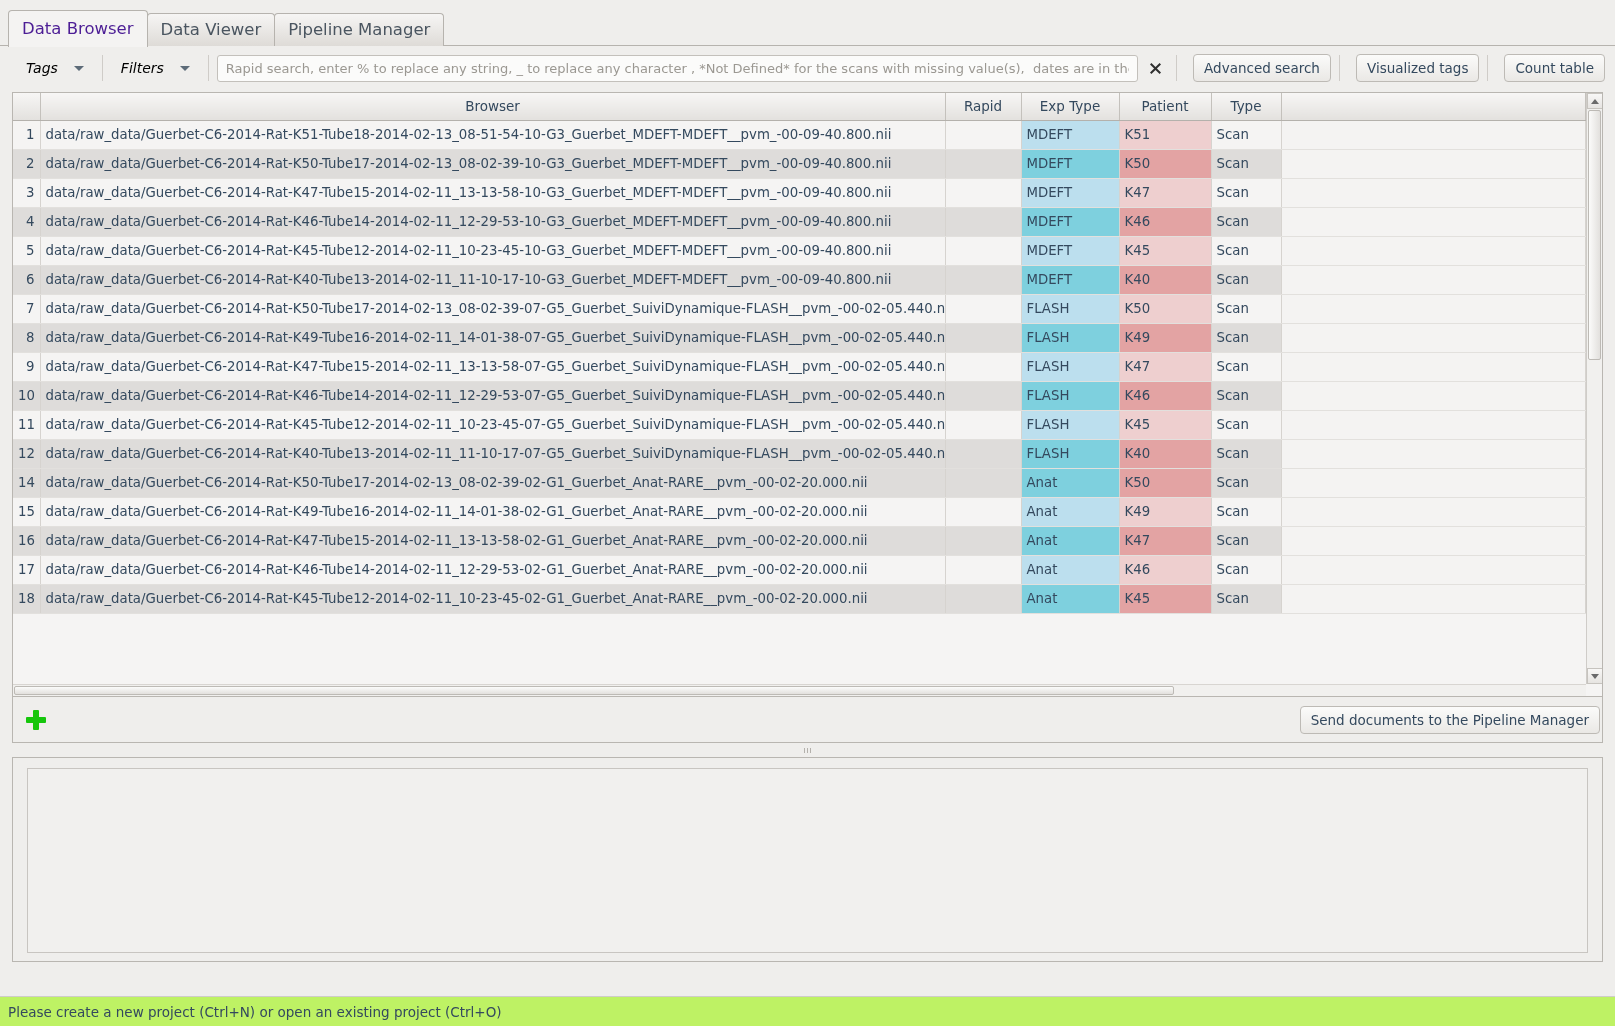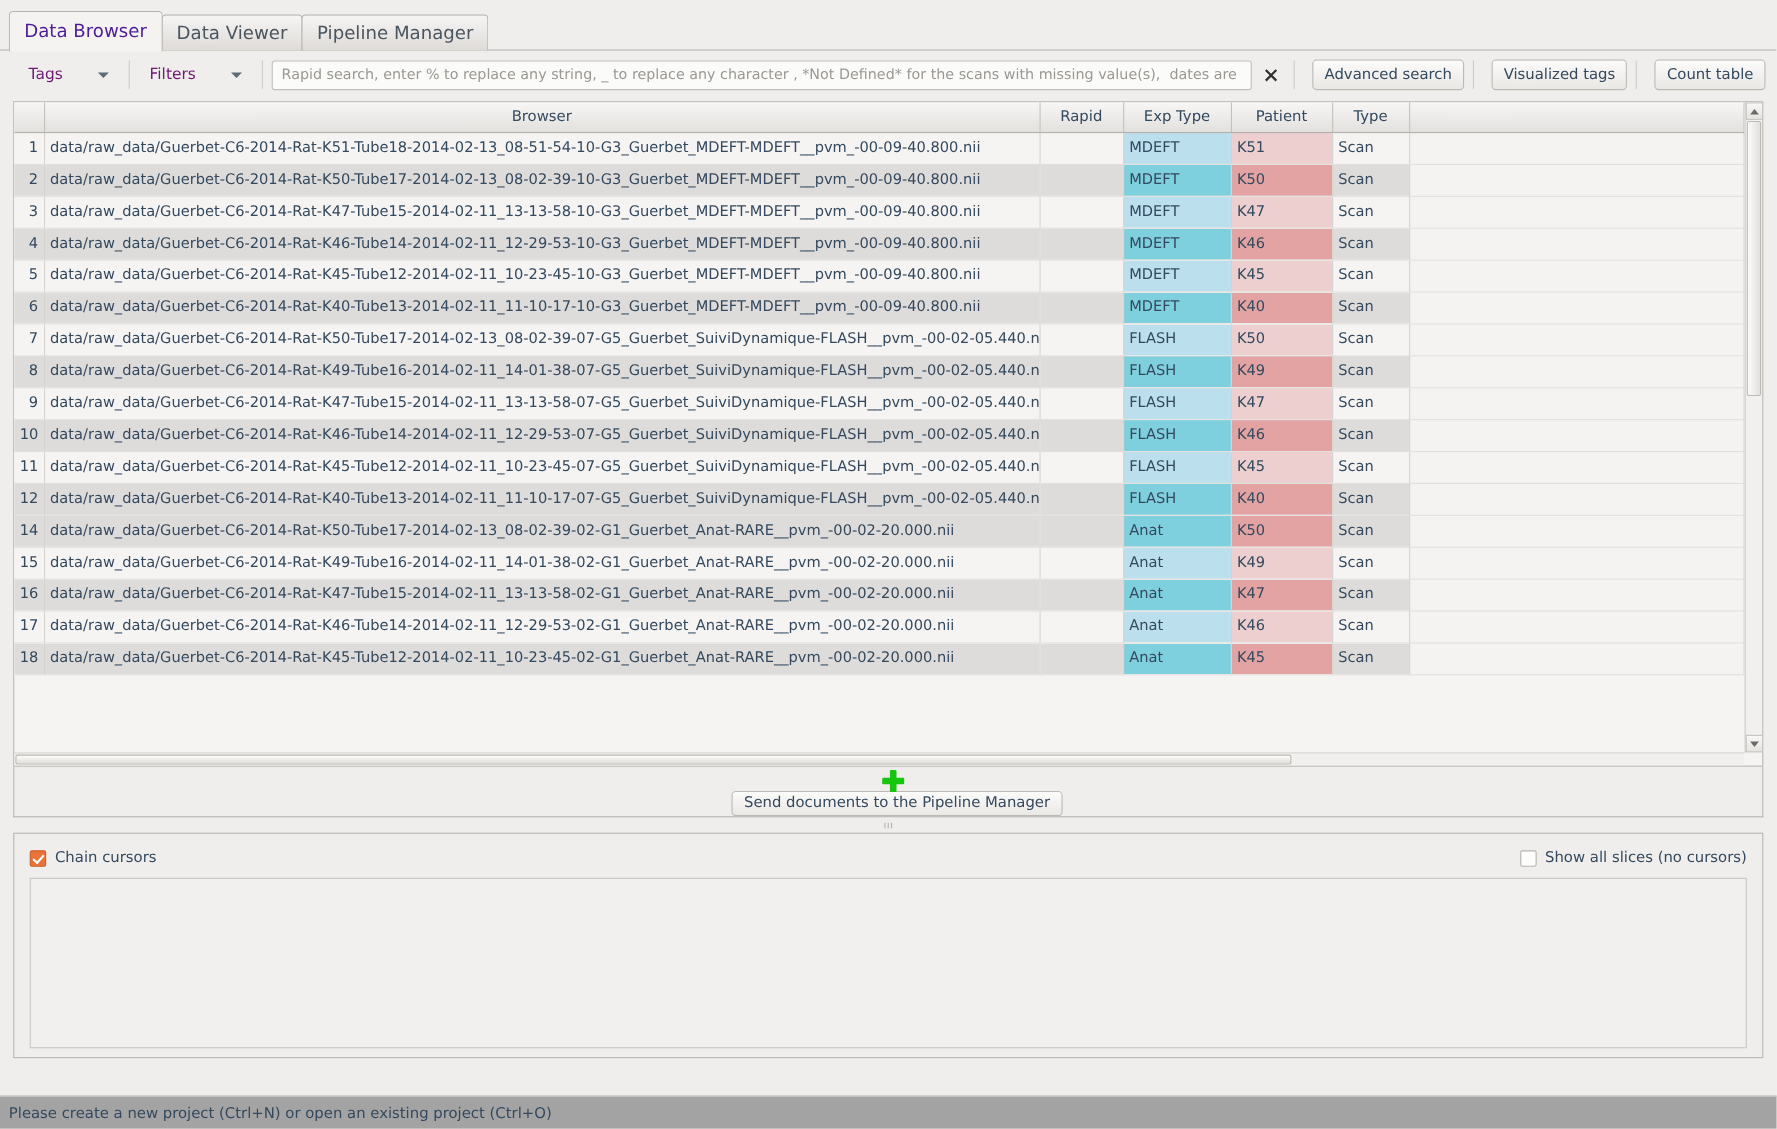--- a/index.html
+++ b/index.html
@@ -58,26 +58,27 @@
   .toolbar {
     height: 44px;
     display: flex;
     align-items: center;
     padding: 0 10px 0 16px;
     gap: 0;
   }
   .tb-combo {
     display: flex;
     align-items: center;
-    gap: 32px;
+    gap: 16px;
     padding: 0 10px;
     height: 26px;
-    color: #701a75;
+    color: #000000;
     font-size: 14px;
     cursor: default;
+    font-style: italic;
   }
   .caret {
     width: 0; height: 0;
     border-left: 5px solid transparent;
     border-right: 5px solid transparent;
     border-top: 5px solid #5d6b78;
   }
   .vsep {
     width: 1px;
     height: 26px;
@@ -249,21 +250,20 @@
   .below-table {
     margin: 0 12px;
     height: 46px;
     display: flex;
     align-items: center;
     justify-content: space-between;
     padding: 0 2px 0 10px;
     background: #efeeec;
     border: 1px solid #b9b6b1;
     border-top: none;
-    flex-direction: column;
   }
   .plus-btn {
     width: 26px; height: 26px;
     background: transparent;
     border: none;
     cursor: pointer;
     padding: 0;
     position: relative;
   }
   .plus-btn::before, .plus-btn::after {
@@ -338,21 +338,21 @@
 
   
   .statusbar {
     position: absolute;
     left: 0; right: 0; bottom: 0;
     height: 30px;
     display: flex;
     align-items: center;
     padding-left: 8px;
     border-top: 1px solid #cfccc8;
-    background: #a3a3a3;
+    background: #bef264;
     font-size: 13.5px;
     color: #34495e;
   }
 </style>
 </head>
 <body>
 
 <div class="tabbar">
   <div class="tab active">Data Browser</div>
   <div class="tab">Data Viewer</div>
@@ -596,28 +596,18 @@
 
 <div class="splitter">
   <span class="grip">
     <i></i>
       <i></i>
       <i></i>
   </span>
 </div>
 
 <div class="viewer">
-  <div class="viewer-top">
-    <label class="chk-row">
-      <span class="chk on"></span>
-      <span class="chk-label">Chain cursors</span>
-    </label>
-    <label class="chk-row">
-      <span class="chk"></span>
-      <span class="chk-label">Show all slices (no cursors)</span>
-    </label>
-  </div>
   <div class="viewer-canvas"></div>
 </div>
 
 <div class="statusbar">
   <span>Please create a new project (Ctrl+N) or open an existing project (Ctrl+O)</span>
 </div>
 
 </body></html>

